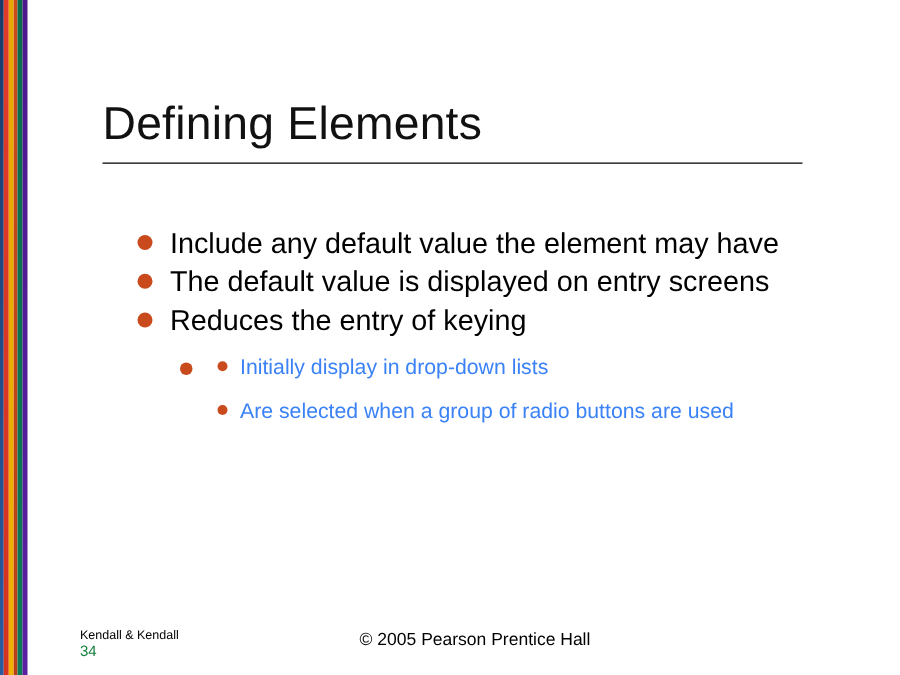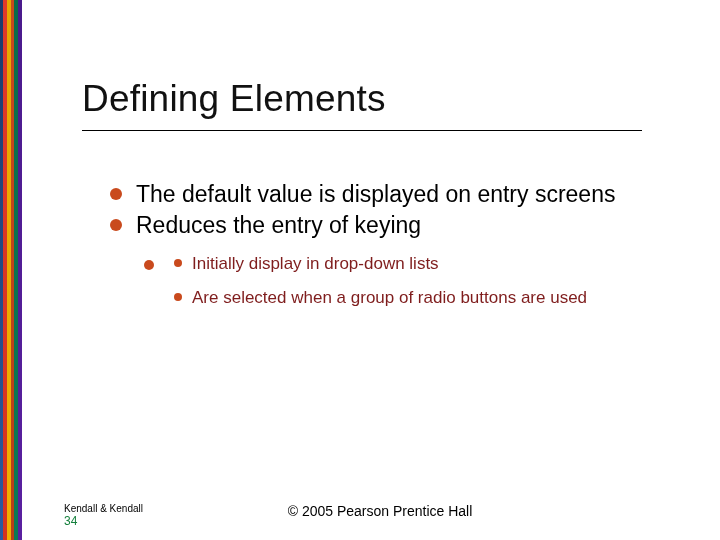--- a/index.html
+++ b/index.html
@@ -86,21 +86,21 @@
     height: 10px;
     border-radius: 50%;
     background: #c94a1d;
   }
   .lvl3 { margin-top: 2px; margin-left: 8px; }
   .lvl3 > li {
     position: relative;
     padding-left: 18px;
     font-size: 17px;
     line-height: 1.25;
-    color: #7f1d1d;
+    color: #3b82f6;
     margin-bottom: 2px;
     margin-top: 13px;
   }
   .lvl3 > li::before {
     content: "";
     position: absolute;
     left: 0;
     top: 6px;
     width: 8px;
     height: 8px;
@@ -135,20 +135,21 @@
     <div class="stripe s6"></div>
   </div>
 
   <div class="title-wrap">
     <div class="title">Defining Elements</div>
     <div class="title-rule"></div>
   </div>
 
   <div class="content">
     <ul class="lvl1">
+      <li>Include any default value the element may have</li>
       <li>The default value is displayed on entry screens</li>
       <li>
         <span>Reduces the entry of keying</span>
         <ul class="lvl2">
           <li>
             <ul class="lvl3">
               <li>Initially display in drop-down lists</li>
               <li>Are selected when a group of radio buttons are used</li>
             </ul>
           </li>

